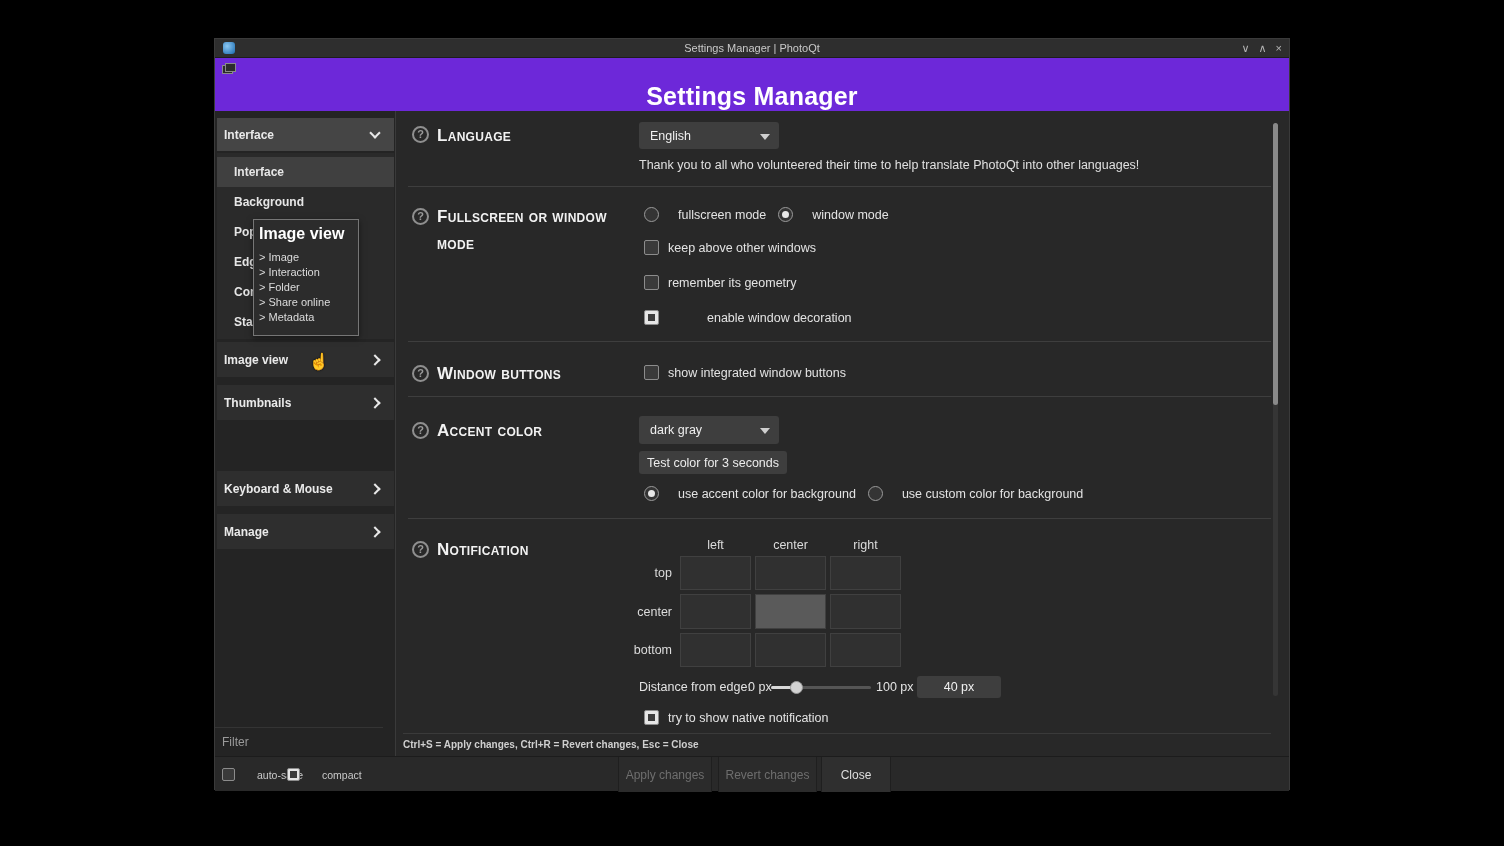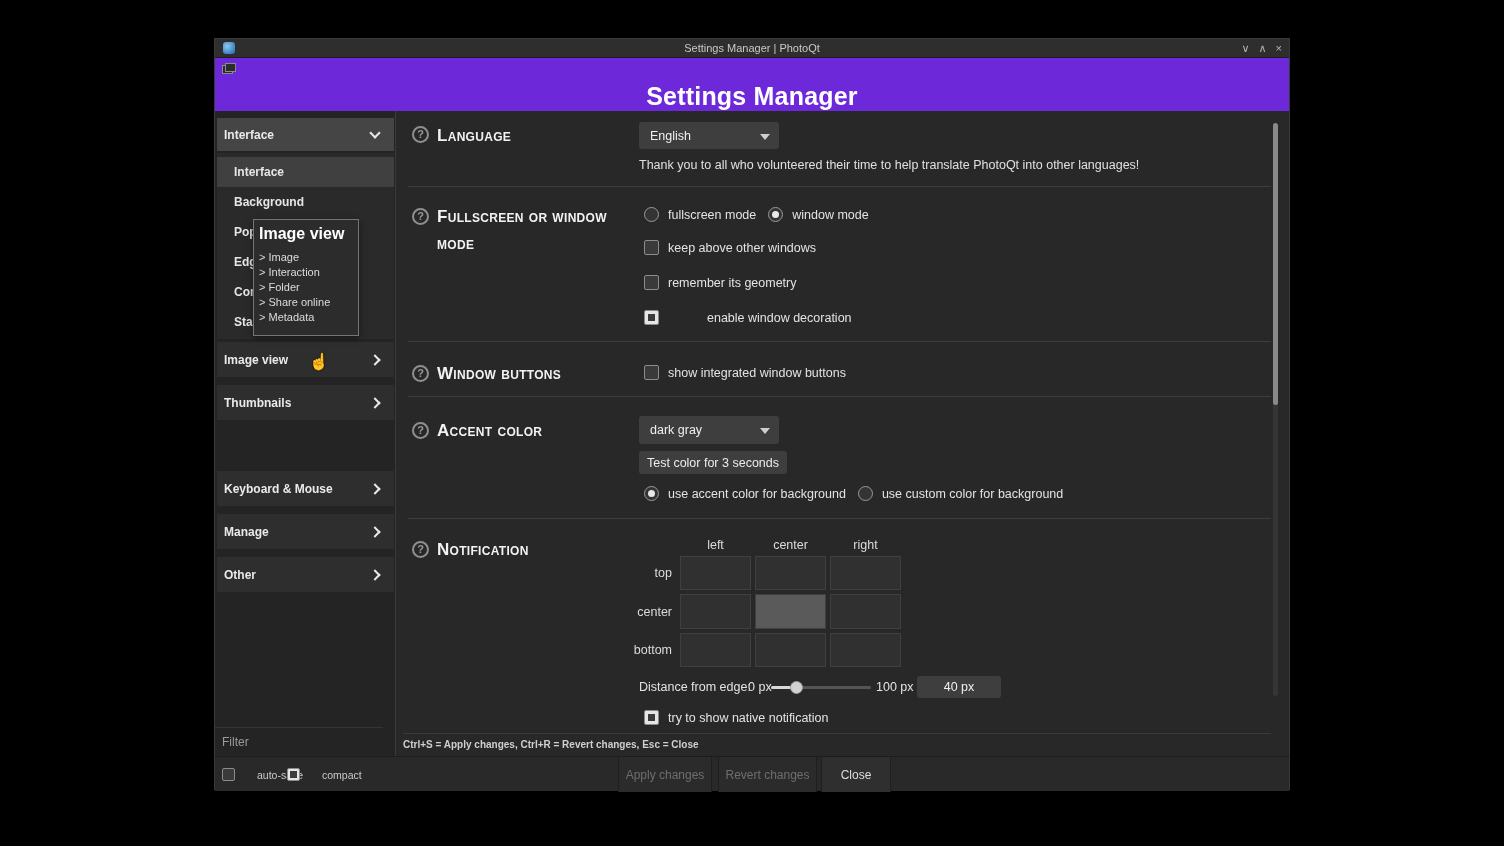--- a/index.html
+++ b/index.html
@@ -77,21 +77,21 @@
   .dropdown { position:absolute; background:#3e3e3e; border-radius:3px; color:#f0f0f0;
     font-size:12.5px; display:flex; align-items:center; padding-left:11px; }
   .dropdown::after { content:""; position:absolute; right:9px; top:50%; margin-top:-2px;
     border-left:5px solid transparent; border-right:5px solid transparent; border-top:6px solid #cfcfcf; }
   .btn { position:absolute; background:#3e3e3e; border-radius:3px; color:#ececec; font-size:12.5px;
     display:flex; align-items:center; justify-content:center; }
   .note { position:absolute; font-size:12.5px; color:#e0e0e0; }
 
   .ctl-row { position:absolute; display:flex; align-items:center; gap:9px; height:17px; }
   .ctl-group { position:absolute; display:flex; align-items:center; gap:12px; height:17px; }
-  .ctl-pair { display:flex; align-items:center; gap:9px;text-align:right; }
+  .ctl-pair { display:flex; align-items:center; gap:19px;text-align:right; }
   .ctl-label { font-size:12.5px; color:#e3e3e3; white-space:nowrap; }
 
   .checkbox { width:15px; height:15px; border:1px solid #8c8c8c; background:#3a3a3a;
     border-radius:2px; position:relative; flex:0 0 auto; }
   .checkbox.checked { background:#e6e6e6; }
   .checkbox.checked::after { content:""; position:absolute; left:3px; top:3px; width:7px; height:7px;
     background:#3c3c3c; }
   .radio { width:15px; height:15px; border:1px solid #9a9a9a; background:#343434; border-radius:50%;
     position:relative; flex:0 0 auto; }
   .radio.sel::after { content:""; position:absolute; left:3px; top:3px; width:7px; height:7px;
@@ -180,24 +180,20 @@
     <span class="chev"></span>
   </div>
   <div class="cat" style="top:475px;">
     <span>Manage</span>
     <span class="chev"></span>
   </div>
   <div class="cat" style="top:432px;">
     <span>Keyboard &amp; Mouse</span>
     <span class="chev"></span>
   </div>
-  <div class="cat" style="top:518px;">
-    <span>Other</span>
-    <span class="chev"></span>
-  </div>
 
   <div class="filter-box">
     <input type="text" placeholder="Filter" style="">
   </div>
 
   <div class="tooltip">
     <div class="tooltip-title">Image view</div>
     <div class="tooltip-item">&gt; Image</div>
     <div class="tooltip-item">&gt; Interaction</div>
     <div class="tooltip-item">&gt; Folder</div>

